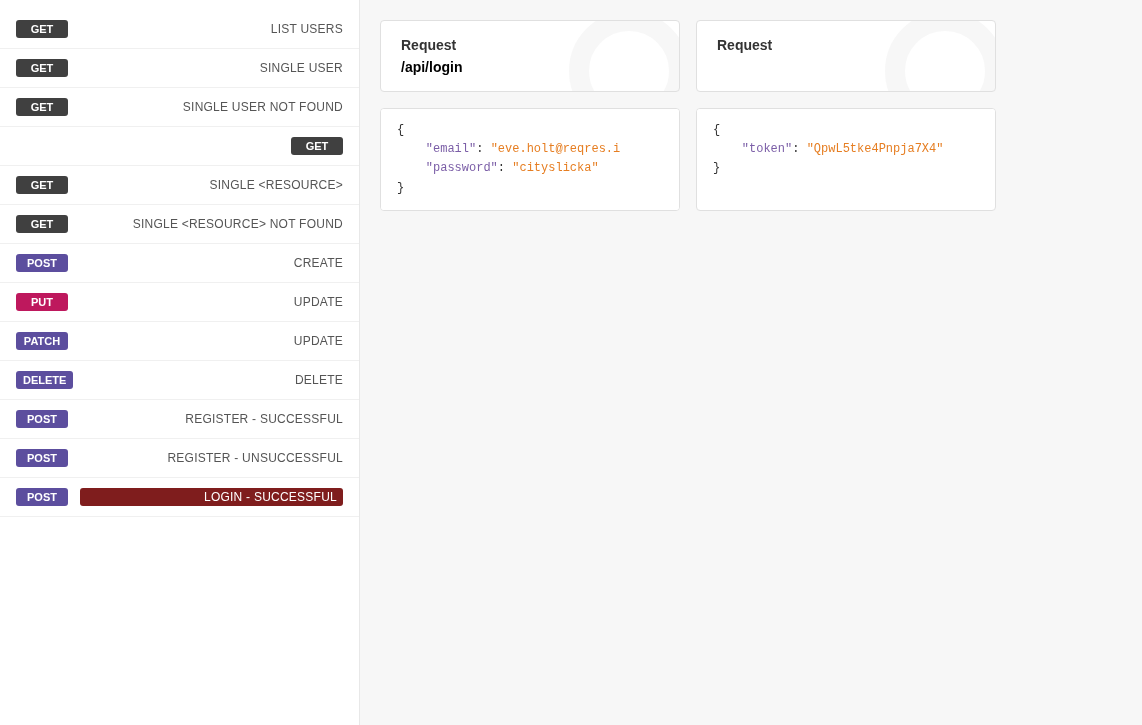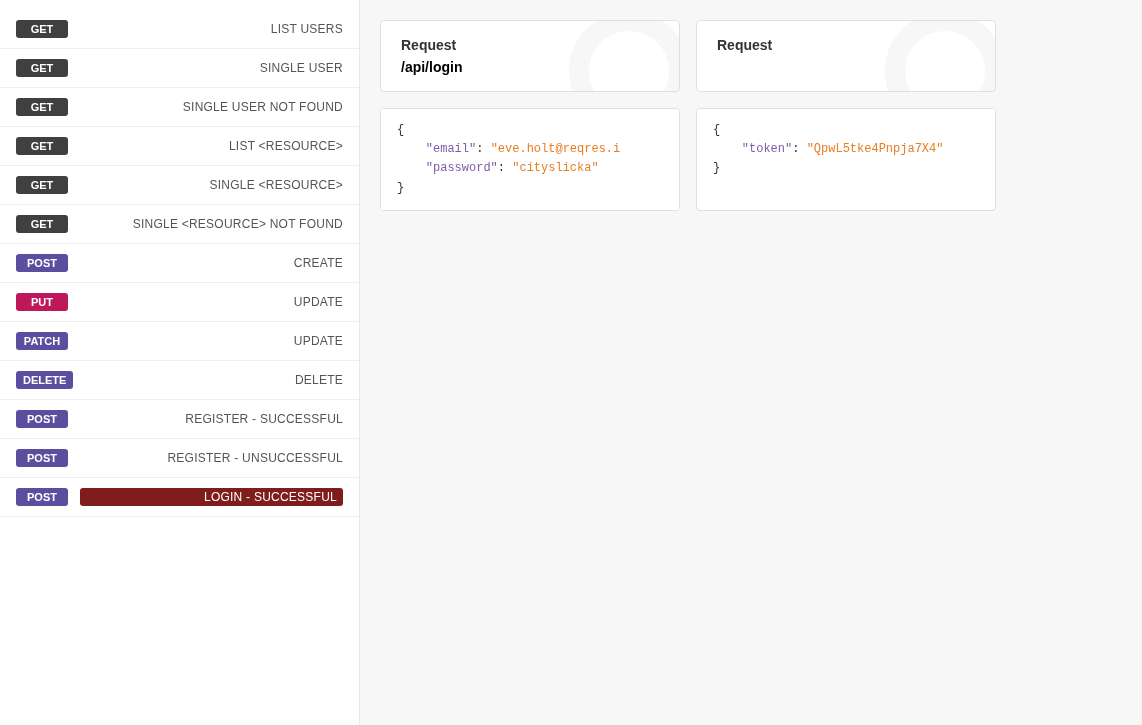--- a/index.html
+++ b/index.html
@@ -173,21 +173,20 @@
     <div class="sidebar-item">
       <span class="method-badge method-get">GET</span>
       <span class="endpoint-label">SINGLE USER</span>
     </div>
     <div class="sidebar-item">
       <span class="method-badge method-get">GET</span>
       <span class="endpoint-label">SINGLE USER NOT FOUND</span>
     </div>
     <div class="sidebar-item">
       <span class="method-badge method-get">GET</span>
-      <span class="endpoint-label">LIST &lt;RESOURCE&gt;</span>
     </div>
     <div class="sidebar-item">
       <span class="method-badge method-get">GET</span>
       <span class="endpoint-label">SINGLE &lt;RESOURCE&gt;</span>
     </div>
     <div class="sidebar-item">
       <span class="method-badge method-get">GET</span>
       <span class="endpoint-label">SINGLE &lt;RESOURCE&gt; NOT FOUND</span>
     </div>
     <div class="sidebar-item">

